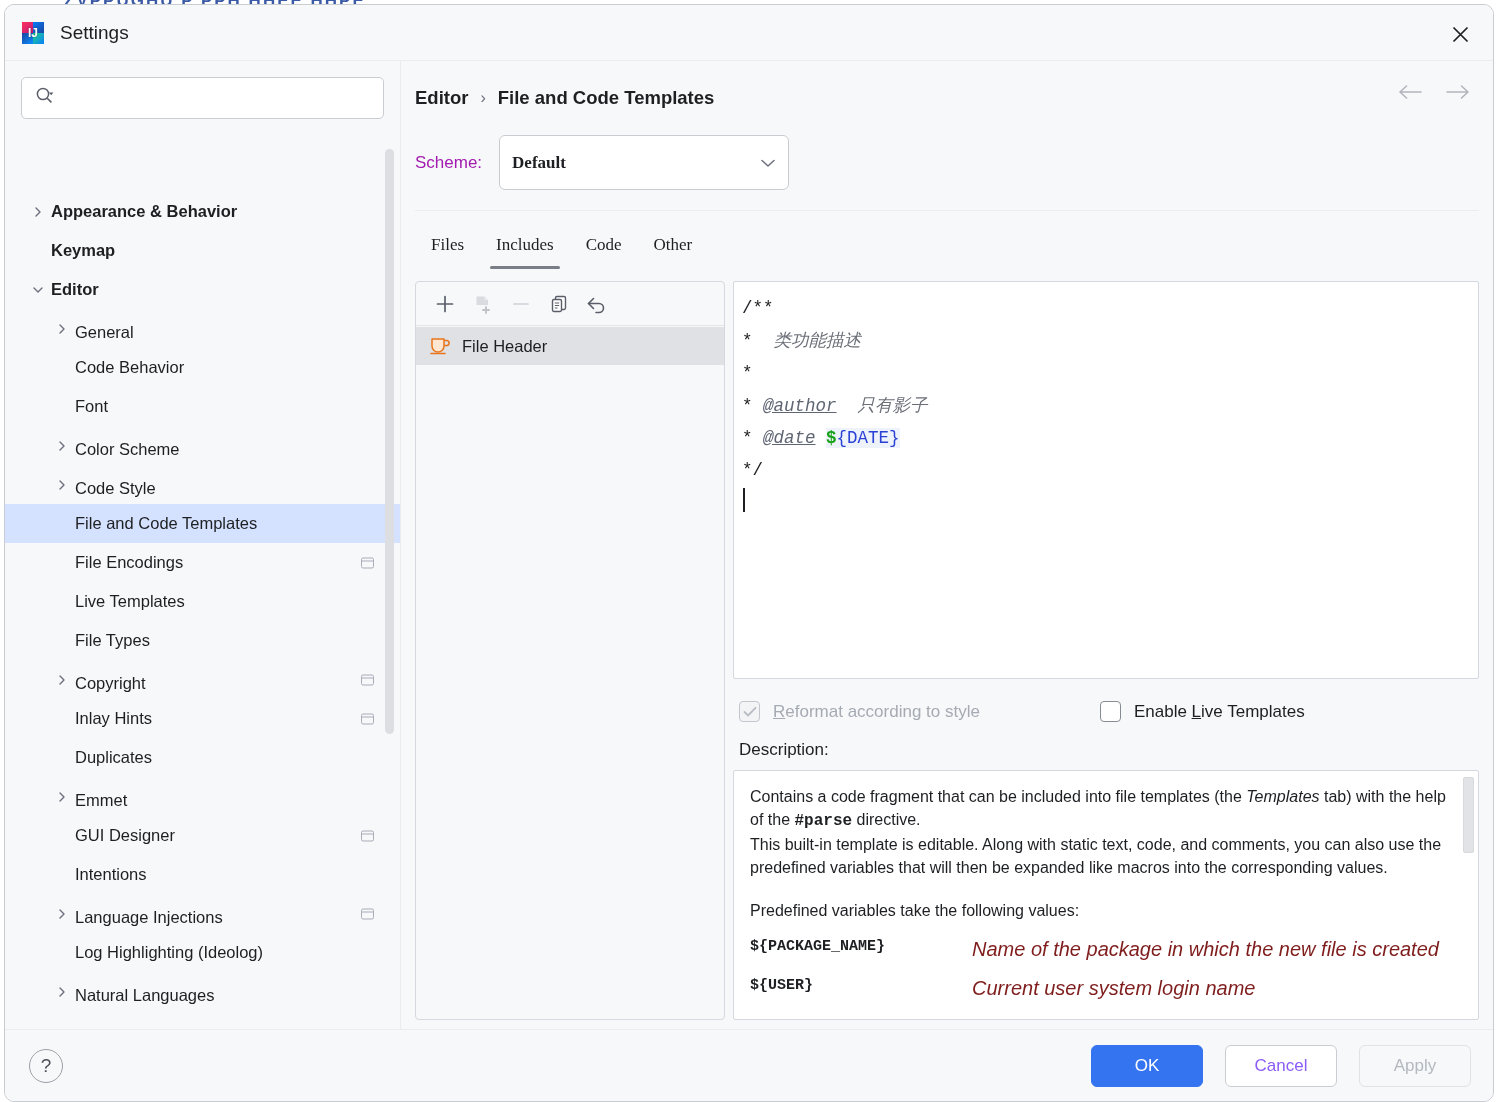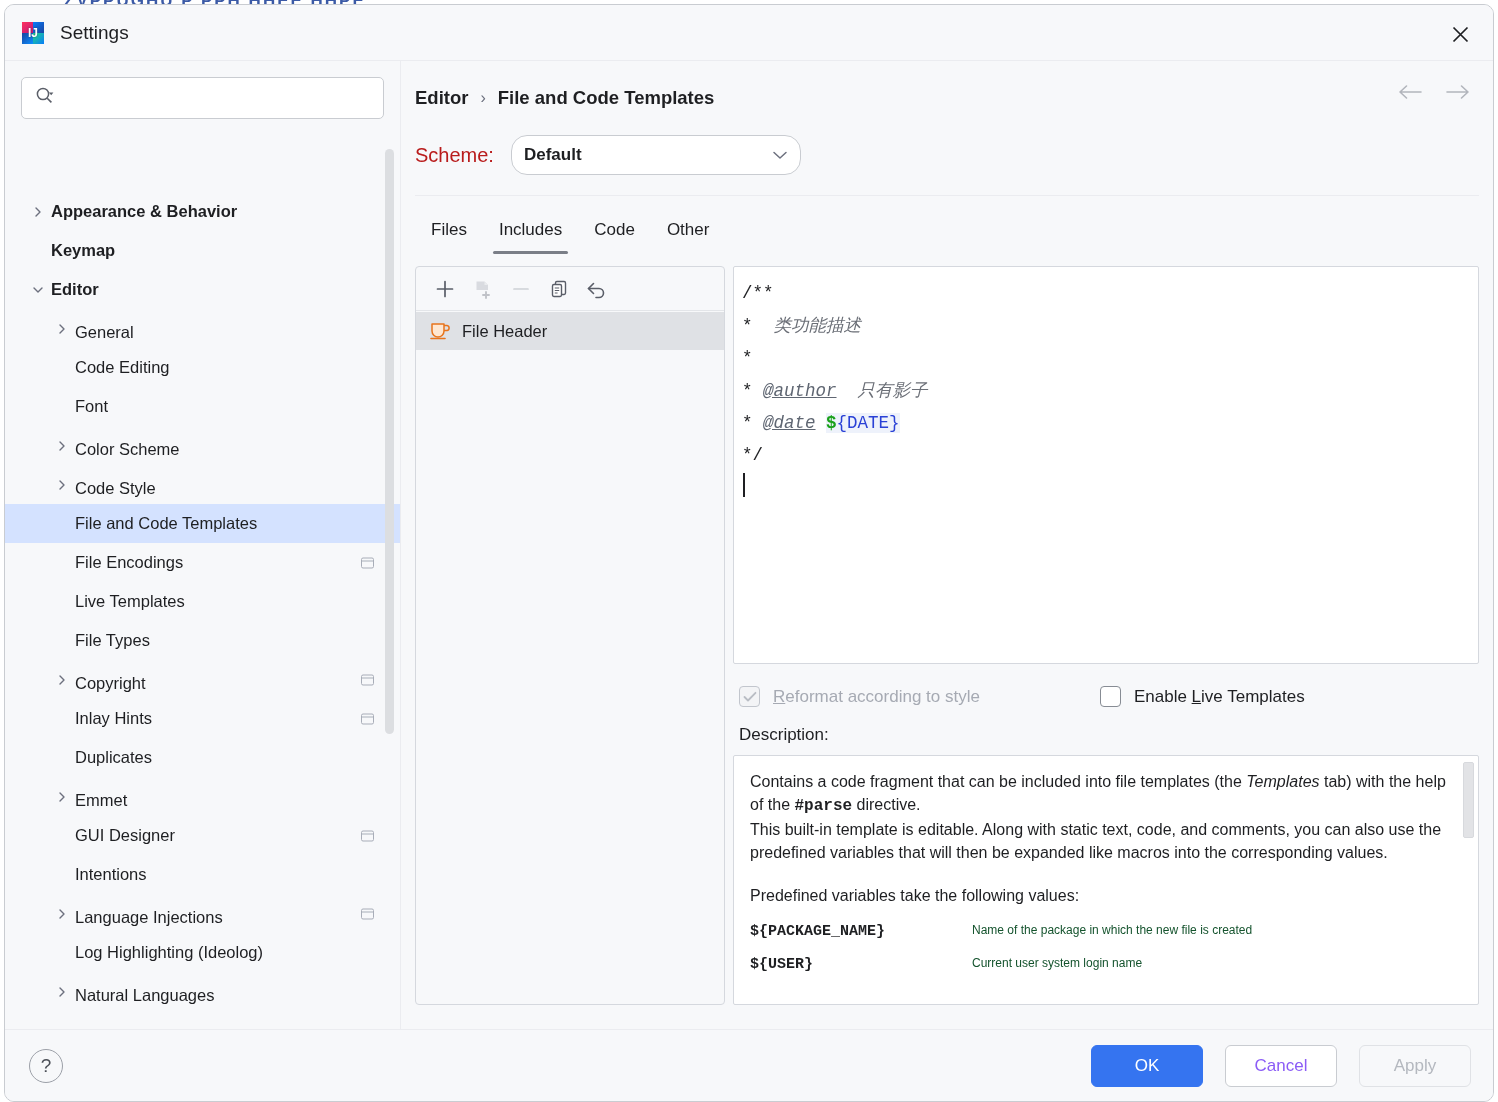--- a/index.html
+++ b/index.html
@@ -137,37 +137,37 @@
   .crumb { font-size: 18.5px; font-weight: 700; color: #1e1f22; }
   .crumb-sep { margin: 0 12px; color: #6c707e; font-size: 16px; }
   .nav-arrows {
     position: absolute; right: 22px; top: 22px; display: flex; gap: 22px;
   }
   .nav-arrows span { cursor: default; display: flex; }
 
   .scheme-row {
     display: flex; align-items: center; margin-top: 26px; padding-left: 14px;
   }
-  .scheme-label { font-size: 20px; color: #b91c1c; }
+  .scheme-label { font-size: 17px; color: #a21caf; }
   .scheme-select {
-    margin-left: 17px; width: 290px; height: 40px;
-    background: #ffffff; border: 1px solid #c9ccd1; border-radius: 16px;
+    margin-left: 17px; width: 290px; height: 55px;
+    background: #ffffff; border: 1px solid #c9ccd1; border-radius: 6px;
     display: flex; align-items: center; padding: 0 12px;
-    font-size: 17px; font-weight: 700; color: #1e1f22; cursor: pointer;
+    font-size: 17px; font-weight: 700; color: #1e1f22; cursor: pointer; font-family: Liberation Serif, serif;
   }
   .scheme-select .chev { margin-left: auto; color: #6c707e; }
 
   .divider-h {
     margin: 20px 14px 0 14px; height: 1px; background: #ebecf0;
   }
 
   .tabs-row { display: flex; padding-left: 14px; margin-top: 14px; }
   .tab {
     position: relative; font-size: 17px; color: #1e1f22;
-    padding: 10px 16px 14px 16px; cursor: pointer;
+    padding: 10px 16px 14px 16px; cursor: pointer; font-family: Liberation Serif, serif;
   }
   .tab.active::after {
     content: ""; position: absolute; left: 10px; right: 10px; bottom: 0;
     height: 3px; background: #7a7e87; border-radius: 2px;
   }
 
   .panels { display: flex; padding: 12px 14px 0 14px; gap: 8px; }
 
   
   .tpl-list {
@@ -239,21 +239,21 @@
   }
   .desc-p i { font-style: italic; }
   .desc-p b { font-weight: 700; font-family: "Liberation Mono", monospace; }
   .desc-spacer { height: 20px; }
   .var-row { display: flex; margin-top: 16px; }
   .var-name {
     width: 222px; flex: 0 0 222px;
     font-family: "Liberation Mono", monospace; font-size: 15px; font-weight: 700;
     color: #1e1f22;
   }
-  .var-desc { font-size: 12px; color: #14532d; }
+  .var-desc { font-size: 20px; color: #7f1d1d; font-style: italic; }
   .desc-scroll {
     position: absolute; right: 4px; top: 6px; width: 11px; height: 76px;
     background: #e2e3e6; border: 1px solid #d7d9dd; border-radius: 2px;
   }
 
   
   .footer {
     position: absolute; left: 0; right: 0; bottom: 0; height: 72px;
     background: #f7f8fa; border-top: 1px solid #ebecf0;
     display: flex; align-items: center;
@@ -339,21 +339,21 @@
             </div>
             <div class="tree-row indent1 has-arrow">
               <span class="arrow">
                 <svg width="12" height="12" viewBox="0 0 12 12">
                   <path d="M4 2 L8 6 L4 10" stroke="#6c707e" stroke-width="1.4" fill="none" stroke-linecap="round" stroke-linejoin="round"></path>
                 </svg>
               </span>
               <span class="label">General</span>
             </div>
             <div class="tree-row indent1 no-arrow">
-              <span class="label">Code Editing</span>
+              <span class="label">Code Behavior</span>
             </div>
             <div class="tree-row indent1 no-arrow">
               <span class="label">Font</span>
             </div>
             <div class="tree-row indent1 has-arrow">
               <span class="arrow">
                 <svg width="12" height="12" viewBox="0 0 12 12">
                   <path d="M4 2 L8 6 L4 10" stroke="#6c707e" stroke-width="1.4" fill="none" stroke-linecap="round" stroke-linejoin="round"></path>
                 </svg>
               </span>

